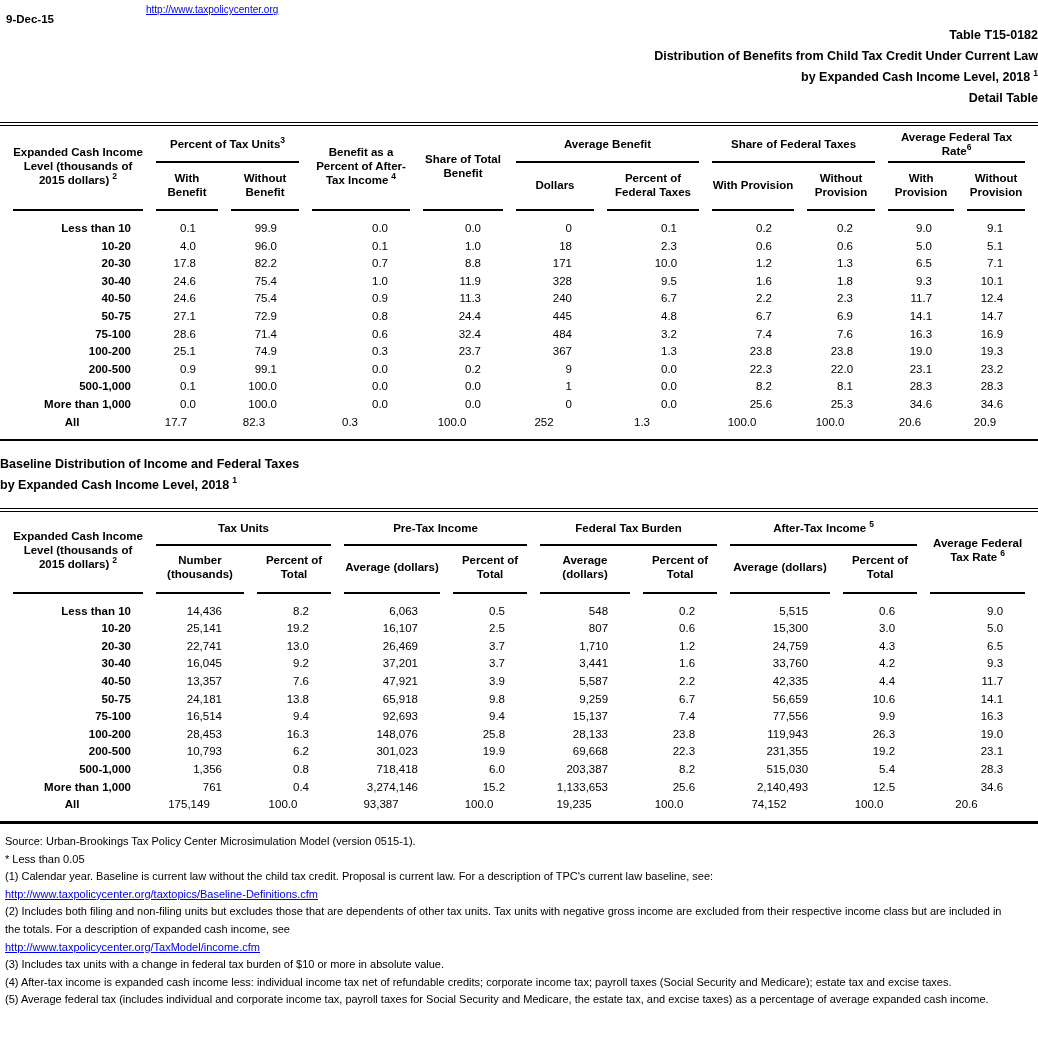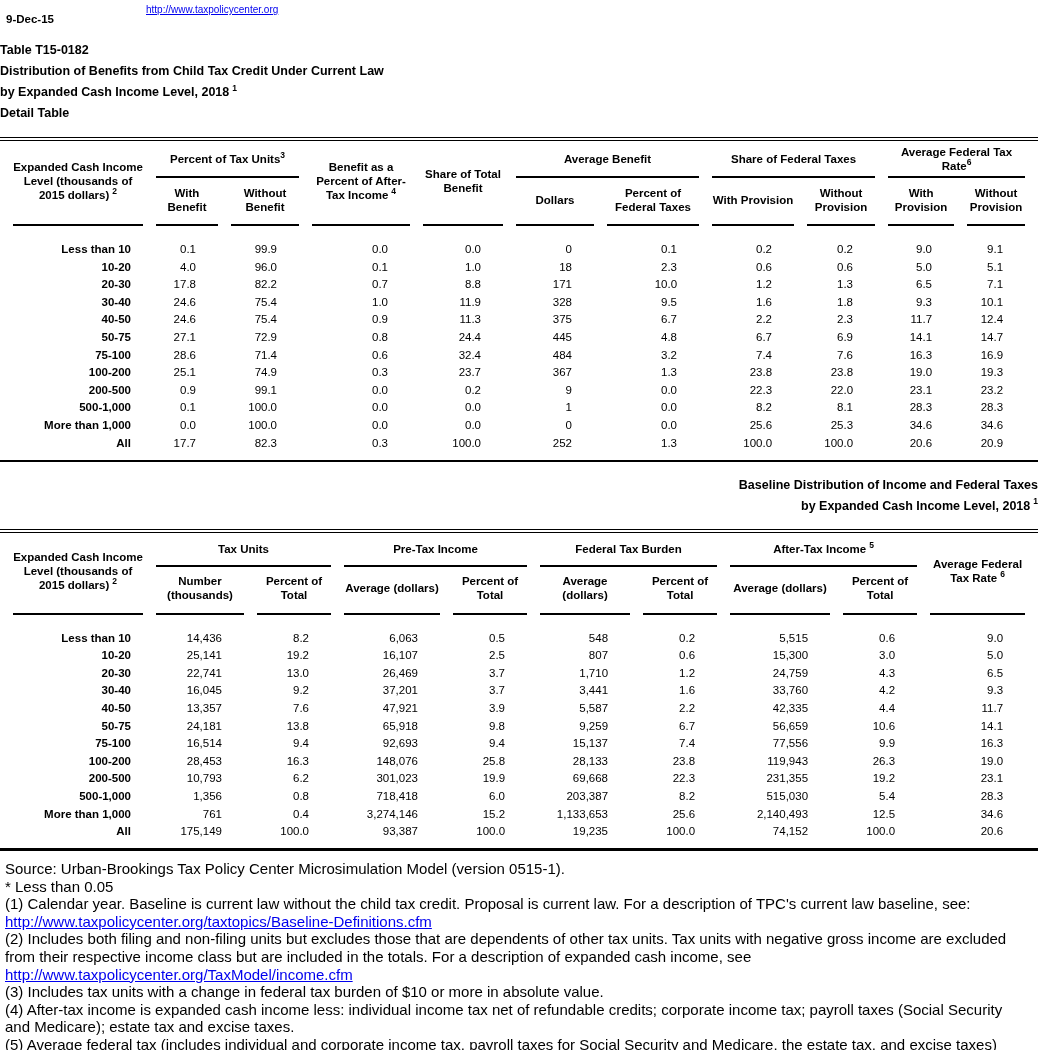--- a/index.html
+++ b/index.html
@@ -10,39 +10,39 @@
   }
   a { color: #0000EE; text-decoration: underline; cursor: pointer; }
   sup { font-size: 8.5px; line-height: 0; }
   sup.sp { margin-left: 3px; }
 
   .topbar { display: flex; align-items: flex-start; padding: 4px 8px 0 6px; font-weight: bold; font-size: 11.5px; }
   .topbar .date { width: 140px; margin-top: 9px; }
   .topbar .status { flex: 1; text-align: left; }
   .topbar a { font-weight: normal; font-size: 10px; }
 
-  .titles { text-align: left; font-weight: bold; font-size: 12.5px; margin-top: 15px; }
+  .titles { text-align: right; font-weight: bold; font-size: 12.5px; }
   .titles div { line-height: 21px; }
 
   table { border-collapse: separate; border-spacing: 13px 0; table-layout: fixed; width: 1038px; border-top: 4px double #000; }
   table.t1 { margin-top: 13px; border-bottom: 2px solid #000; }
   table.t2 { margin-top: 12px; border-bottom: 3px solid #000; }
   th { font-weight: bold; font-size: 11.5px; line-height: 1.22; vertical-align: middle; text-align: center; }
   th.grp { height: 34px; border-bottom: 2px solid #000; padding: 4px 0 3px; }
   th.sub { height: 48px; border-bottom: 2px solid #000; padding: 2px 0 5px; }
   th.single, th.stubh { border-bottom: 2px solid #000; padding: 2px 0 5px; }
   tbody td { font-size: 11.5px; line-height: 14px; text-align: right; padding: 1.8px 22px 1.8px 0; white-space: nowrap; }
   tbody td.stub { font-weight: bold; padding-right: 12px; }
-  tbody tr:first-child td { padding-top: 16px; }
-  tbody tr:last-child td { padding-bottom: 10px; }
-
-  .t2title { text-align: right; font-weight: bold; font-size: 12.5px; margin-top: 13px; }
+  tbody tr:first-child td { padding-top: 10px; }
+  tbody tr:last-child td { padding-bottom: 10px; text-align: center; }
+
+  .t2title { text-align: left; font-weight: bold; font-size: 12.5px; margin-top: 13px; }
   .t2title div { line-height: 21px; }
 
-  .footnotes { margin-top: 9px; padding: 0 22px 0 5px; font-size: 15px; line-height: 17.6px; }
+  .footnotes { margin-top: 9px; padding: 0 22px 0 5px; font-size: 11px; line-height: 17.6px; }
 </style>
 </head>
 <body>
 
 <div class="topbar">
   <span class="date">9-Dec-15</span>
   <a>http://www.taxpolicycenter.org</a>
 </div>
 
 <div class="titles">
@@ -139,21 +139,21 @@
         <td>1.8</td>
         <td>9.3</td>
         <td>10.1</td>
       </tr>
       <tr>
         <td class="stub">40-50</td>
         <td>24.6</td>
         <td>75.4</td>
         <td>0.9</td>
         <td>11.3</td>
-        <td>375</td>
+        <td>240</td>
         <td>6.7</td>
         <td>2.2</td>
         <td>2.3</td>
         <td>11.7</td>
         <td>12.4</td>
       </tr>
       <tr>
         <td class="stub">50-75</td>
         <td>27.1</td>
         <td>72.9</td>

